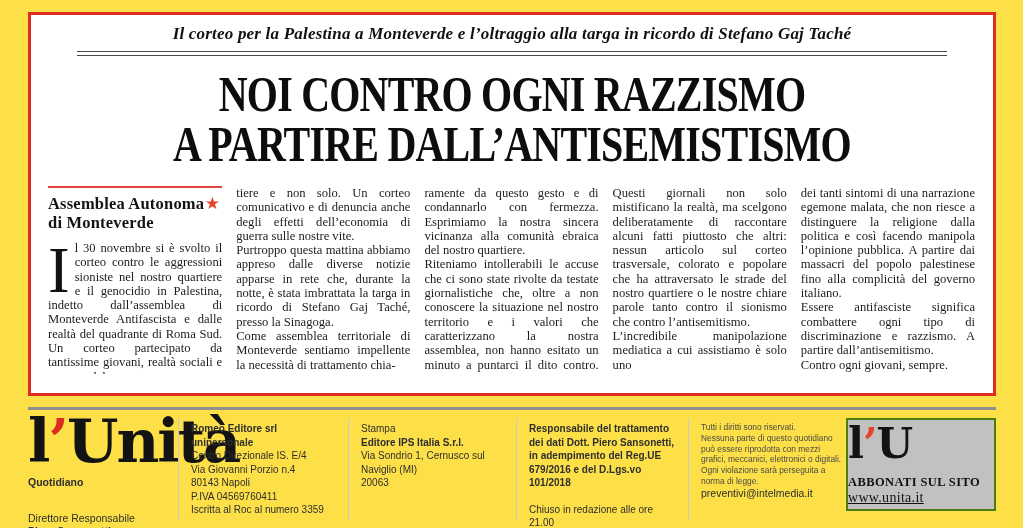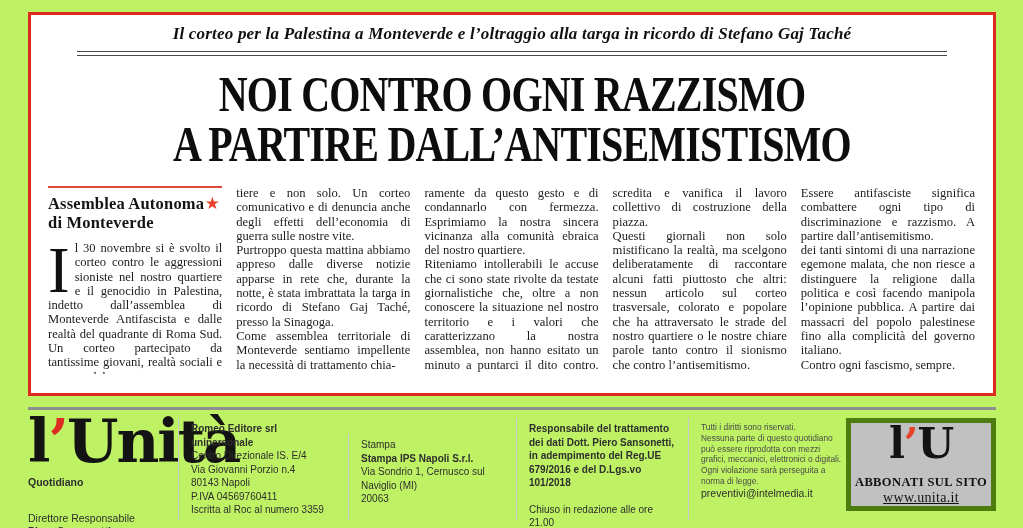--- a/index.html
+++ b/index.html
@@ -1,16 +1,16 @@
 <!DOCTYPE html>
 <html lang="it"><head>
 <meta charset="utf-8">
 <style>
   html,body{margin:0;padding:0;background:#ffffff;}
-  .page{position:relative;width:1023px;height:528px;background:#bef264;overflow:hidden;
+  .page{position:relative;width:1023px;height:528px;background:#fde047;overflow:hidden;
         font-family:"Liberation Serif",serif;color:#1c1c1c;}
 
   
   .article-box{position:absolute;left:28px;top:12px;width:968px;height:384px;
                border:3px solid #dd2b21;box-sizing:border-box;background:#fff;}
   .kicker{margin-top:9px;text-align:center;font-size:17px;font-weight:bold;font-style:italic;
           color:#111;letter-spacing:.2px;}
   .double-rule{margin:7px 46px 0 46px;height:3px;border-top:1.5px solid #4a4a4a;border-bottom:1.5px solid #4a4a4a;}
   .headline{margin:13px 0 0 0;text-align:center;font-weight:bold;color:#0d0d0d;}
   .hl-line{display:block;font-size:50px;line-height:50px;letter-spacing:-1px;
@@ -30,37 +30,37 @@
   
   .footer-sep{position:absolute;left:28px;top:407px;width:968px;height:3px;background:#8f8f8f;}
 
   
   .footer{position:absolute;left:28px;top:418px;width:968px;height:102px;display:flex;
           font-family:"Liberation Sans",sans-serif;color:#2e2e2e;}
   .f-col{box-sizing:border-box;padding:4px 10px 0 12px;font-size:10px;line-height:13.5px;}
   .f-col.divided{border-left:1px solid #c9c9c9;}
   .f-brand{width:150px;padding-left:0;}
   .f-publisher{width:170px;}
-  .f-print{width:168px;margin-top:16px;}
+  .f-print{width:168px;}
   .f-privacy{width:172px;}
   .f-rights{width:158px;padding-right:4px;}
   .bold{font-weight:bold;}
   .f-gap{height:13px;}
   .unita-logo{font-family:"DejaVu Serif",serif;font-weight:bold;font-size:59px;line-height:40px;
               letter-spacing:-2px;color:#131313;}
   .unita-logo .apos{color:#dd2b21;}
   .tagline{margin-top:14px;font-weight:bold;font-size:10.5px;}
   .director{margin-top:22px;font-size:10.5px;}
   .tiny{font-size:8.4px;line-height:10.8px;color:#4a4a4a;}
   .legal-label{margin-top:10px;font-weight:bold;font-size:10.8px;}
   .legal-mail{font-size:10.5px;}
 
   
-  .sub-box{width:150px;height:93px;background:#c1c1c1;border:5px solid #4d7c0f;box-sizing:border-box;
-           display:flex;flex-direction:column;align-items:center;justify-content:center;
+  .sub-box{width:150px;height:93px;background:#c1c1c1;border:2px solid #4d7c0f;box-sizing:border-box;
+           display:flex;flex-direction:column;justify-content:center;
            font-family:"Liberation Serif",serif;color:#111;}
   .sub-logo{font-family:"DejaVu Serif",serif;font-weight:bold;font-size:42px;line-height:40px;
             letter-spacing:-1px;color:#131313;}
   .sub-logo .apos{color:#e8422d;}
   .sub-cta{margin-top:11px;font-weight:bold;font-size:12.5px;letter-spacing:.4px;}
   .sub-url{font-weight:normal;font-size:14px;text-decoration:underline;letter-spacing:.3px;}
 </style>
 </head>
 <body>
 
@@ -90,29 +90,28 @@
         <p>Purtroppo questa mattina abbiamo appreso dalle diverse notizie apparse in rete che, durante la notte, è stata imbrattata la targa in ricordo di Stefano Gaj Taché, presso la Sinagoga.</p>
         <p>Come assemblea territoriale di Monteverde sentiamo impellente la necessità di trattamento chia-</p>
       </div>
 
       <div class="col">
         <p>ramente da questo gesto e di condannarlo con fermezza. Esprimiamo la nostra sincera vicinanza alla comunità ebraica del nostro quartiere.</p>
         <p>Riteniamo intollerabili le accuse che ci sono state rivolte da testate giornalistiche che, oltre a non conoscere la situazione nel nostro territorio e i valori che caratterizzano la nostra assemblea, non hanno esitato un minuto a puntarci il dito contro. Anche perché tale gesto</p>
       </div>
 
       <div class="col">
-        <p>scredita e vanifica il lavoro collettivo di costruzione della piazza.</p>
         <p>Questi giornali non solo mistificano la realtà, ma scelgono deliberatamente di raccontare alcuni fatti piuttosto che altri: nessun articolo sul corteo trasversale, colorato e popolare che ha attraversato le strade del nostro quartiere o le nostre chiare parole tanto contro il sionismo che contro l’antisemitismo.</p>
         <p>L’incredibile manipolazione mediatica a cui assistiamo è solo uno</p>
       </div>
 
       <div class="col">
+        <p>dei tanti sintomi di una narrazione egemone malata, che non riesce a distinguere la religione dalla politica e così facendo manipola l’opinione pubblica. A partire dai massacri del popolo palestinese fino alla complicità del governo italiano.</p>
         <p>Essere antifasciste significa combattere ogni tipo di discriminazione e razzismo. A partire dall’antisemitismo.</p>
-        <p>dei tanti sintomi di una narrazione egemone malata, che non riesce a distinguere la religione dalla politica e così facendo manipola l’opinione pubblica. A partire dai massacri del popolo palestinese fino alla complicità del governo italiano.</p>
-        <p>Contro ogni fascismo, sempre.</p>
+        <p>Contro ogni giovani, sempre.</p>
       </div>
     </div>
   </div>
 
   <div class="footer-sep"></div>
 
   <div class="footer">
 
     <div class="f-col f-brand">
       <div class="unita-logo"><span>l</span><span class="apos">’</span><span>Unità</span></div>
@@ -129,21 +128,21 @@
       <div>Via Giovanni Porzio n.4</div>
       <div>80143 Napoli</div>
       <div>P.IVA 04569760411</div>
       <div>Iscritta al Roc al numero 3359</div>
       <div class="f-gap"></div>
 
     </div>
 
     <div class="f-col f-print divided">
       <div>Stampa</div>
-      <div class="bold">Stampa IPS Napoli S.r.l.</div>
+      <div class="bold">Editore IPS Italia S.r.l.</div>
       <div>Via Sondrio 1, Cernusco sul Naviglio (MI)</div>
       <div>20063</div>
       <div class="f-gap"></div>
 
     </div>
 
     <div class="f-col f-privacy divided">
       <div class="bold">Responsabile del trattamento dei dati Dott. Piero Sansonetti, in adempimento del Reg.UE 679/2016 e del D.Lgs.vo 101/2018</div>
       <div class="f-gap"></div>
       <div>Chiuso in redazione alle ore 21.00</div>

